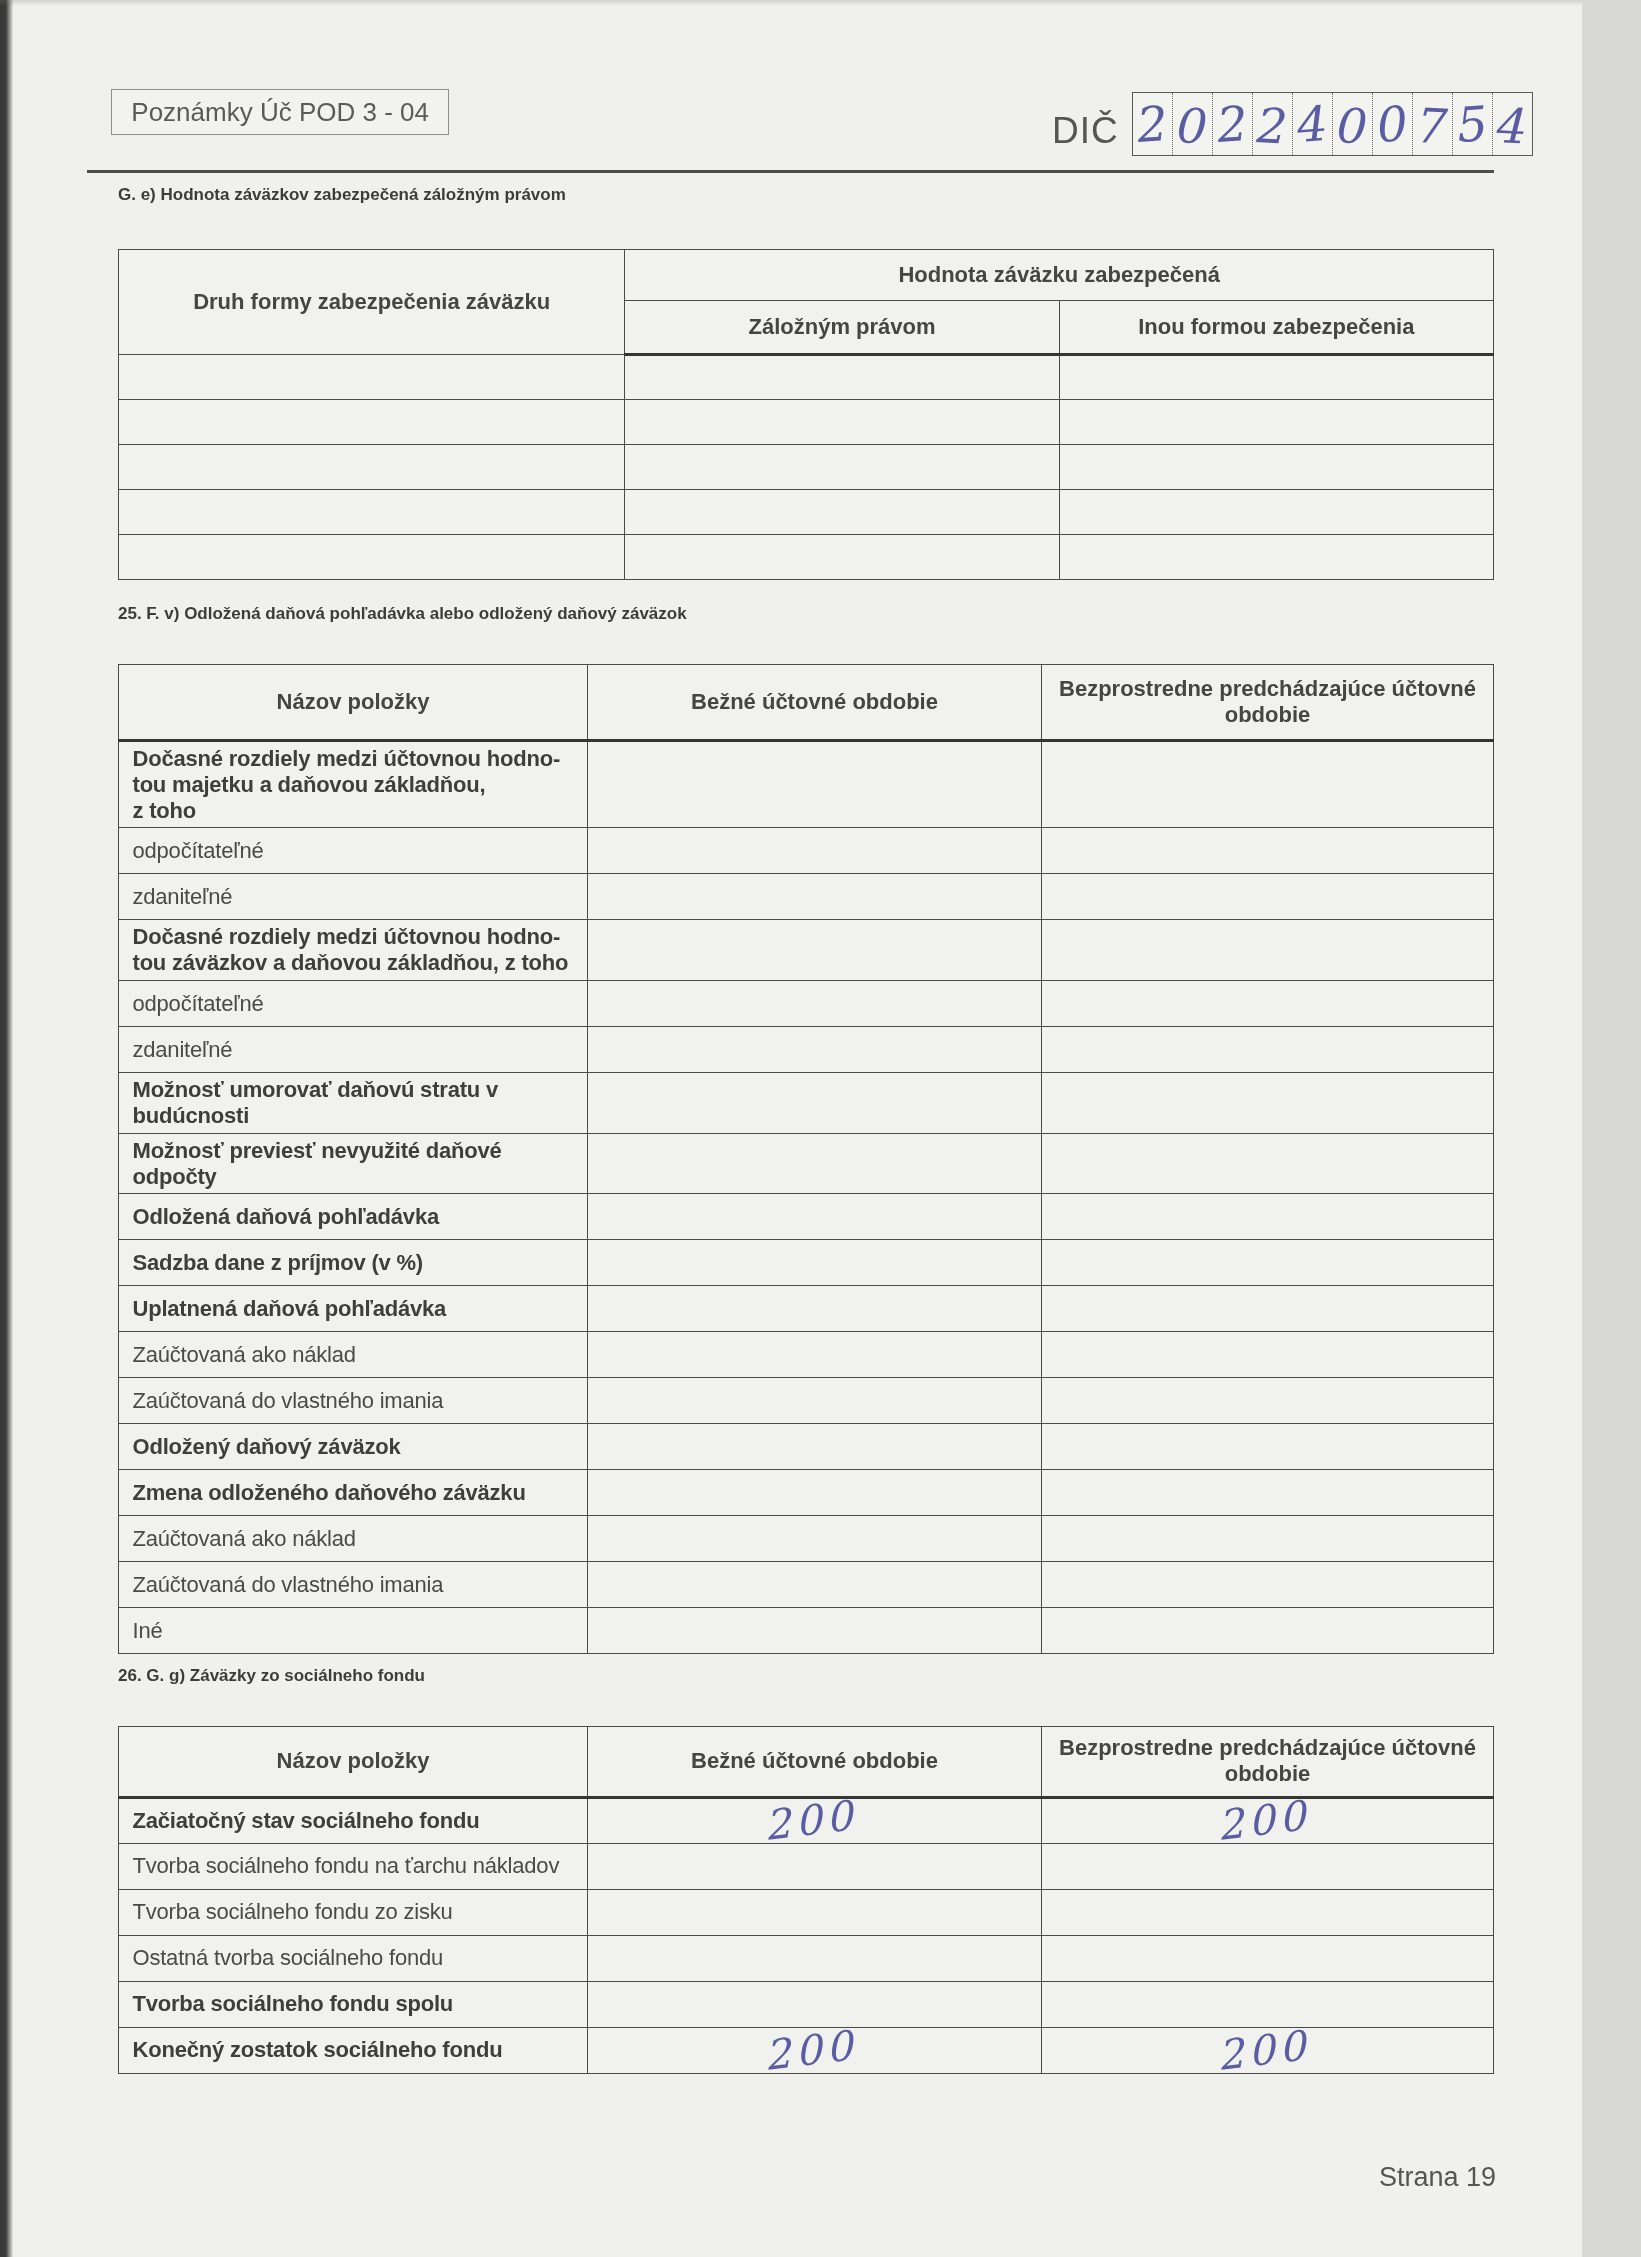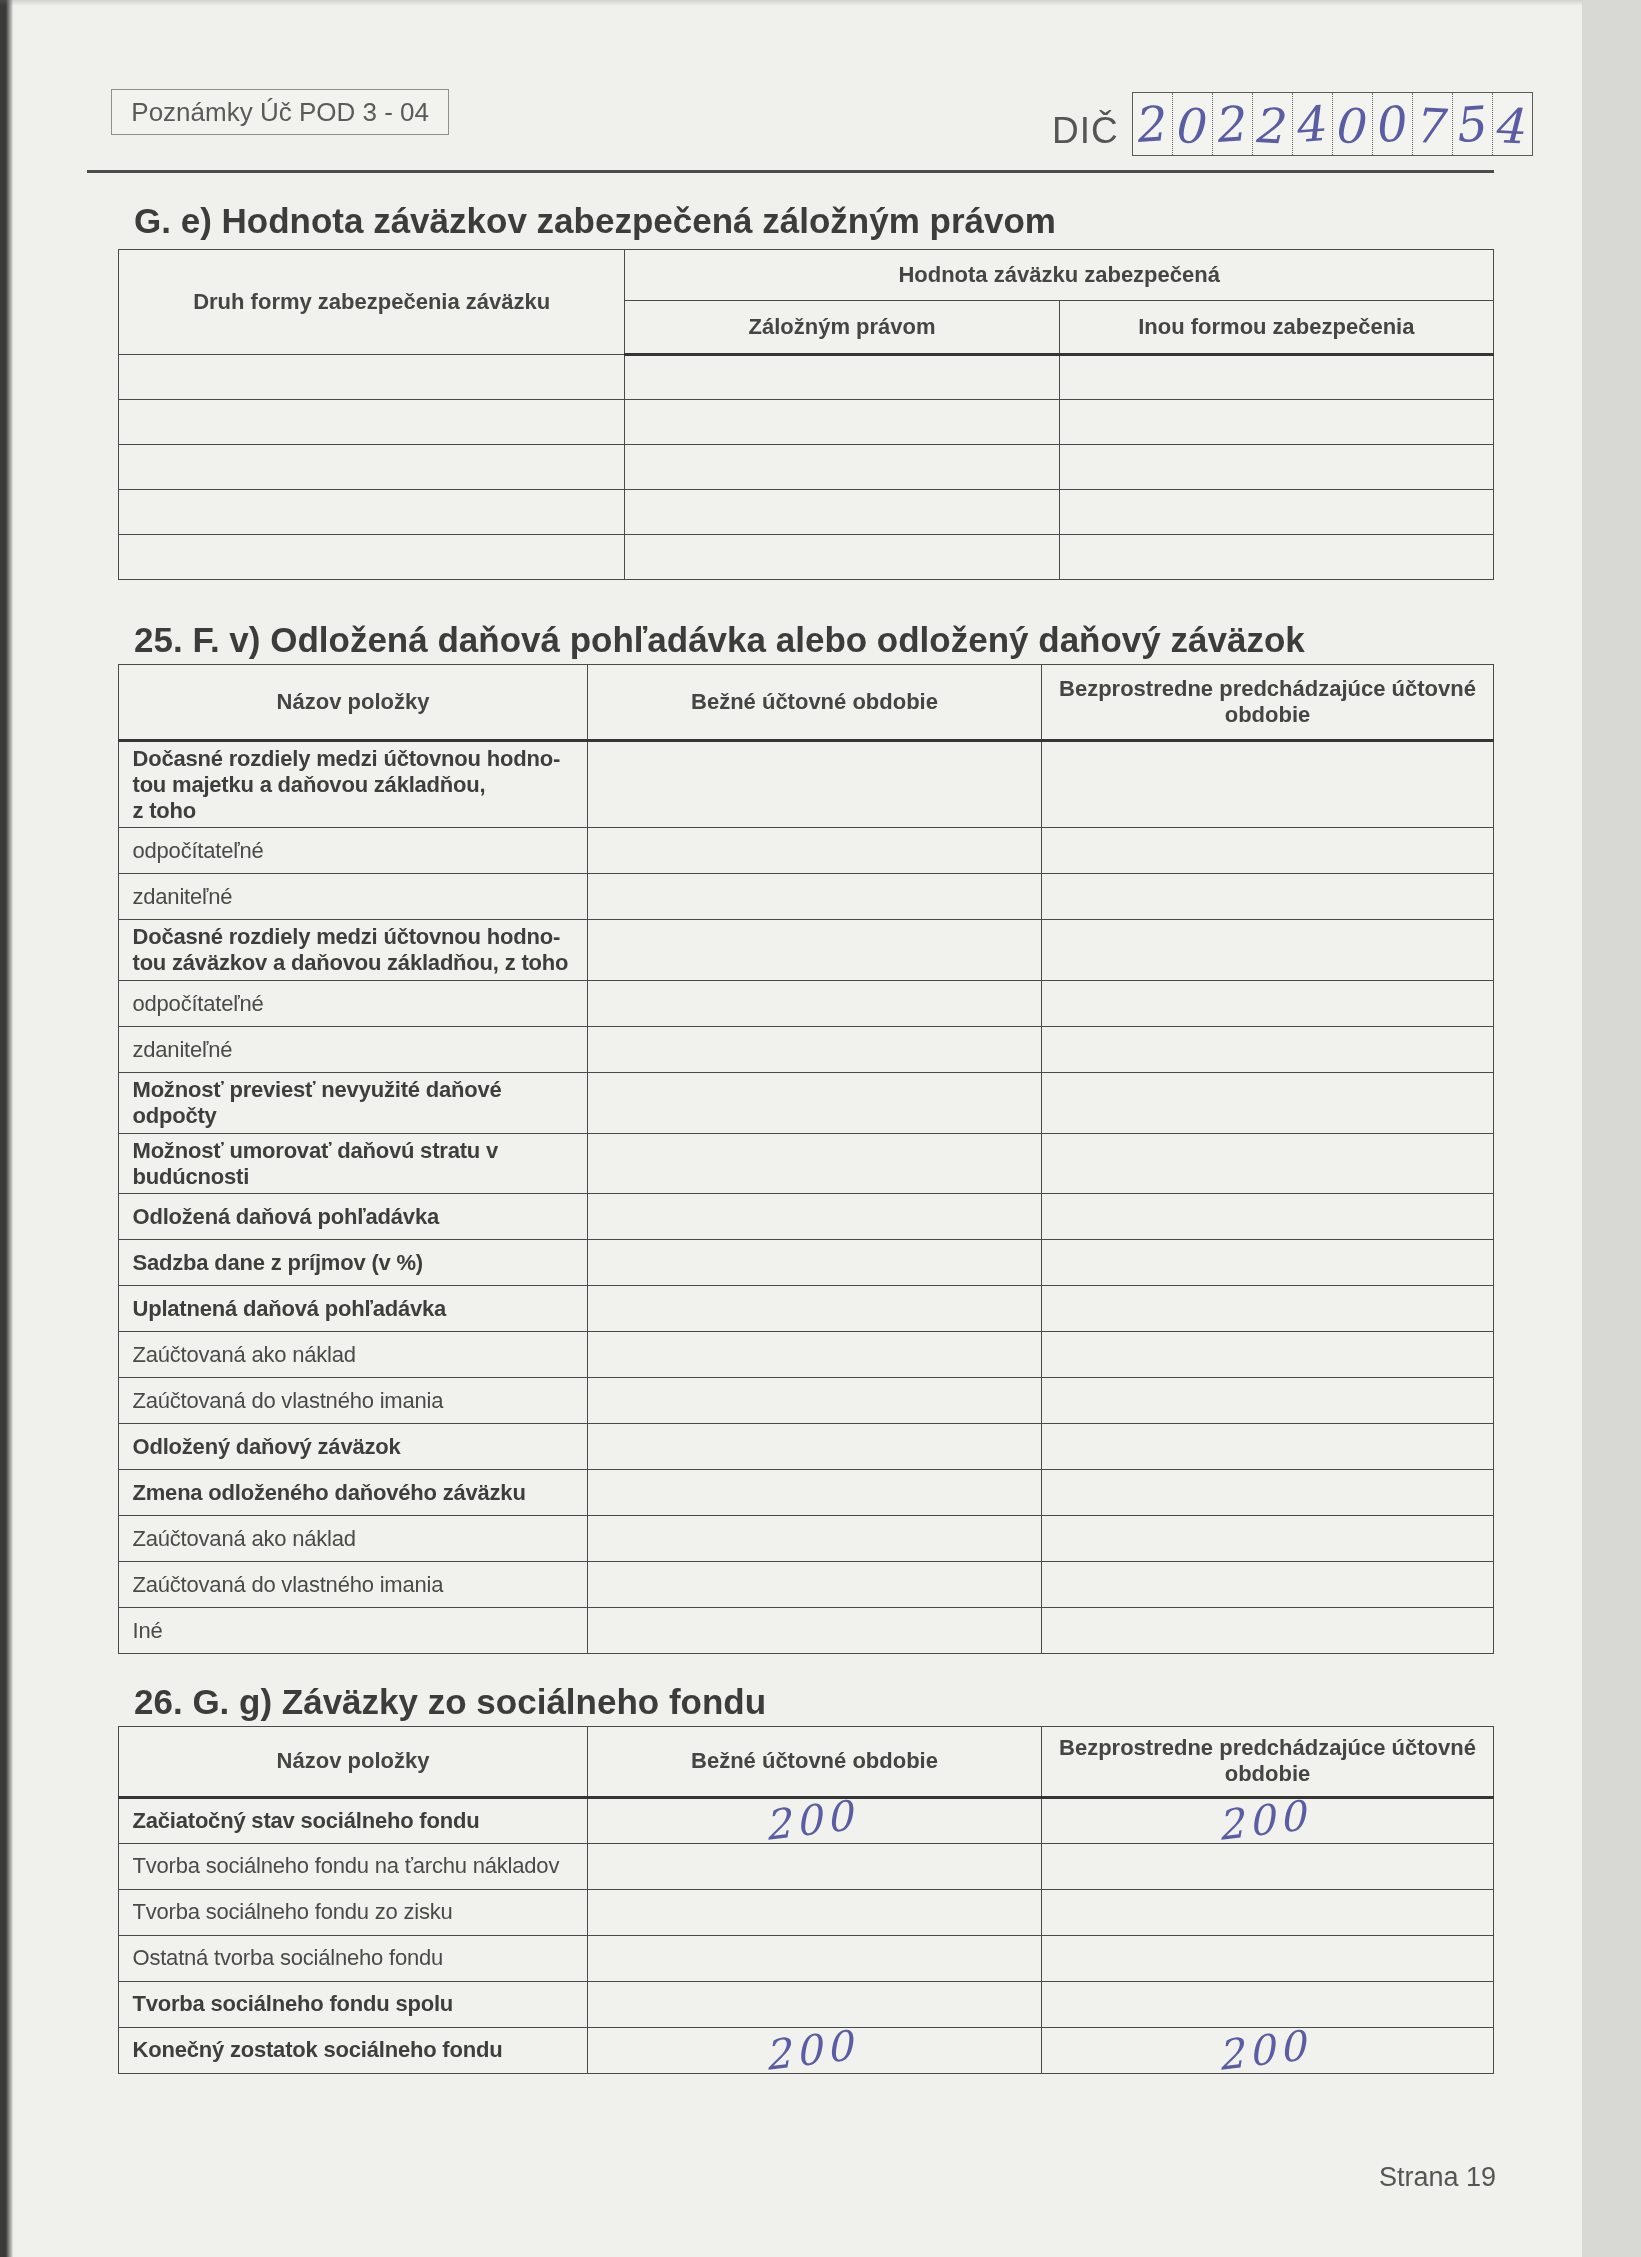--- a/index.html
+++ b/index.html
@@ -19,21 +19,21 @@
   .dic-grid{display:flex;border:1.9px solid #5a5a58;height:62px;background:#f3f4ef;}
   .dic-cell{width:39px;border-right:1.9px dotted #6a6a68;display:flex;align-items:center;
             justify-content:center;overflow:visible;}
   .dic-cell:last-child{border-right:none;}
   .hw{font-family:"DejaVu Serif",serif;font-style:italic;color:#5a5da3;}
   .dic-cell .hw{font-size:48px;line-height:1;transform:rotate(-4deg);}
   .dic-cell:nth-child(2n) .hw{transform:rotate(3deg) translateY(1.9px);}
 
   .rule{position:absolute;left:87px;top:170px;width:1407px;height:2.9px;background:#4c4c4a;}
 
-  h2{position:absolute;left:118px;margin:16px;font-size:35px;font-weight:bold;color:#3c3c3a;
+  h2{position:absolute;left:118px;margin:0;font-size:17px;font-weight:bold;color:#3c3c3a;
      letter-spacing:0;white-space:nowrap;}
   #title-g{top:185px;}
   #title-25{top:604px;}
   #title-26{top:1666px;}
 
   table{position:absolute;left:118px;width:1376px;border-collapse:collapse;
         table-layout:fixed;background:#f1f2ed;}
   td,th{border:1.9px solid #4a4a48;font-size:22px;color:#4a4a48;overflow:hidden;}
   th{font-weight:bold;color:#454543;text-align:center;vertical-align:middle;padding:3.9px 9.7px;line-height:1.18;}
   td.label{padding:3.9px 13.5px;text-align:left;vertical-align:middle;white-space:pre-line;
@@ -196,26 +196,26 @@
           <td class="label">odpočítateľné</td>
           <td class="val"></td>
           <td class="val"></td>
         </tr>
         <tr class="body-row">
           <td class="label">zdaniteľné</td>
           <td class="val"></td>
           <td class="val"></td>
         </tr>
         <tr class="body-row">
+          <td class="label b">Možnosť umorovať daňovú stratu v budúcnosti</td>
+          <td class="val"></td>
+          <td class="val"></td>
+        </tr>
+        <tr class="body-row">
           <td class="label b">Možnosť previesť nevyužité daňové odpočty</td>
-          <td class="val"></td>
-          <td class="val"></td>
-        </tr>
-        <tr class="body-row">
-          <td class="label b">Možnosť umorovať daňovú stratu v budúcnosti</td>
           <td class="val"></td>
           <td class="val"></td>
         </tr>
         <tr class="body-row">
           <td class="label b">Odložená daňová pohľadávka</td>
           <td class="val"></td>
           <td class="val"></td>
         </tr>
         <tr class="body-row">
           <td class="label b">Sadzba dane z príjmov (v %)</td>

